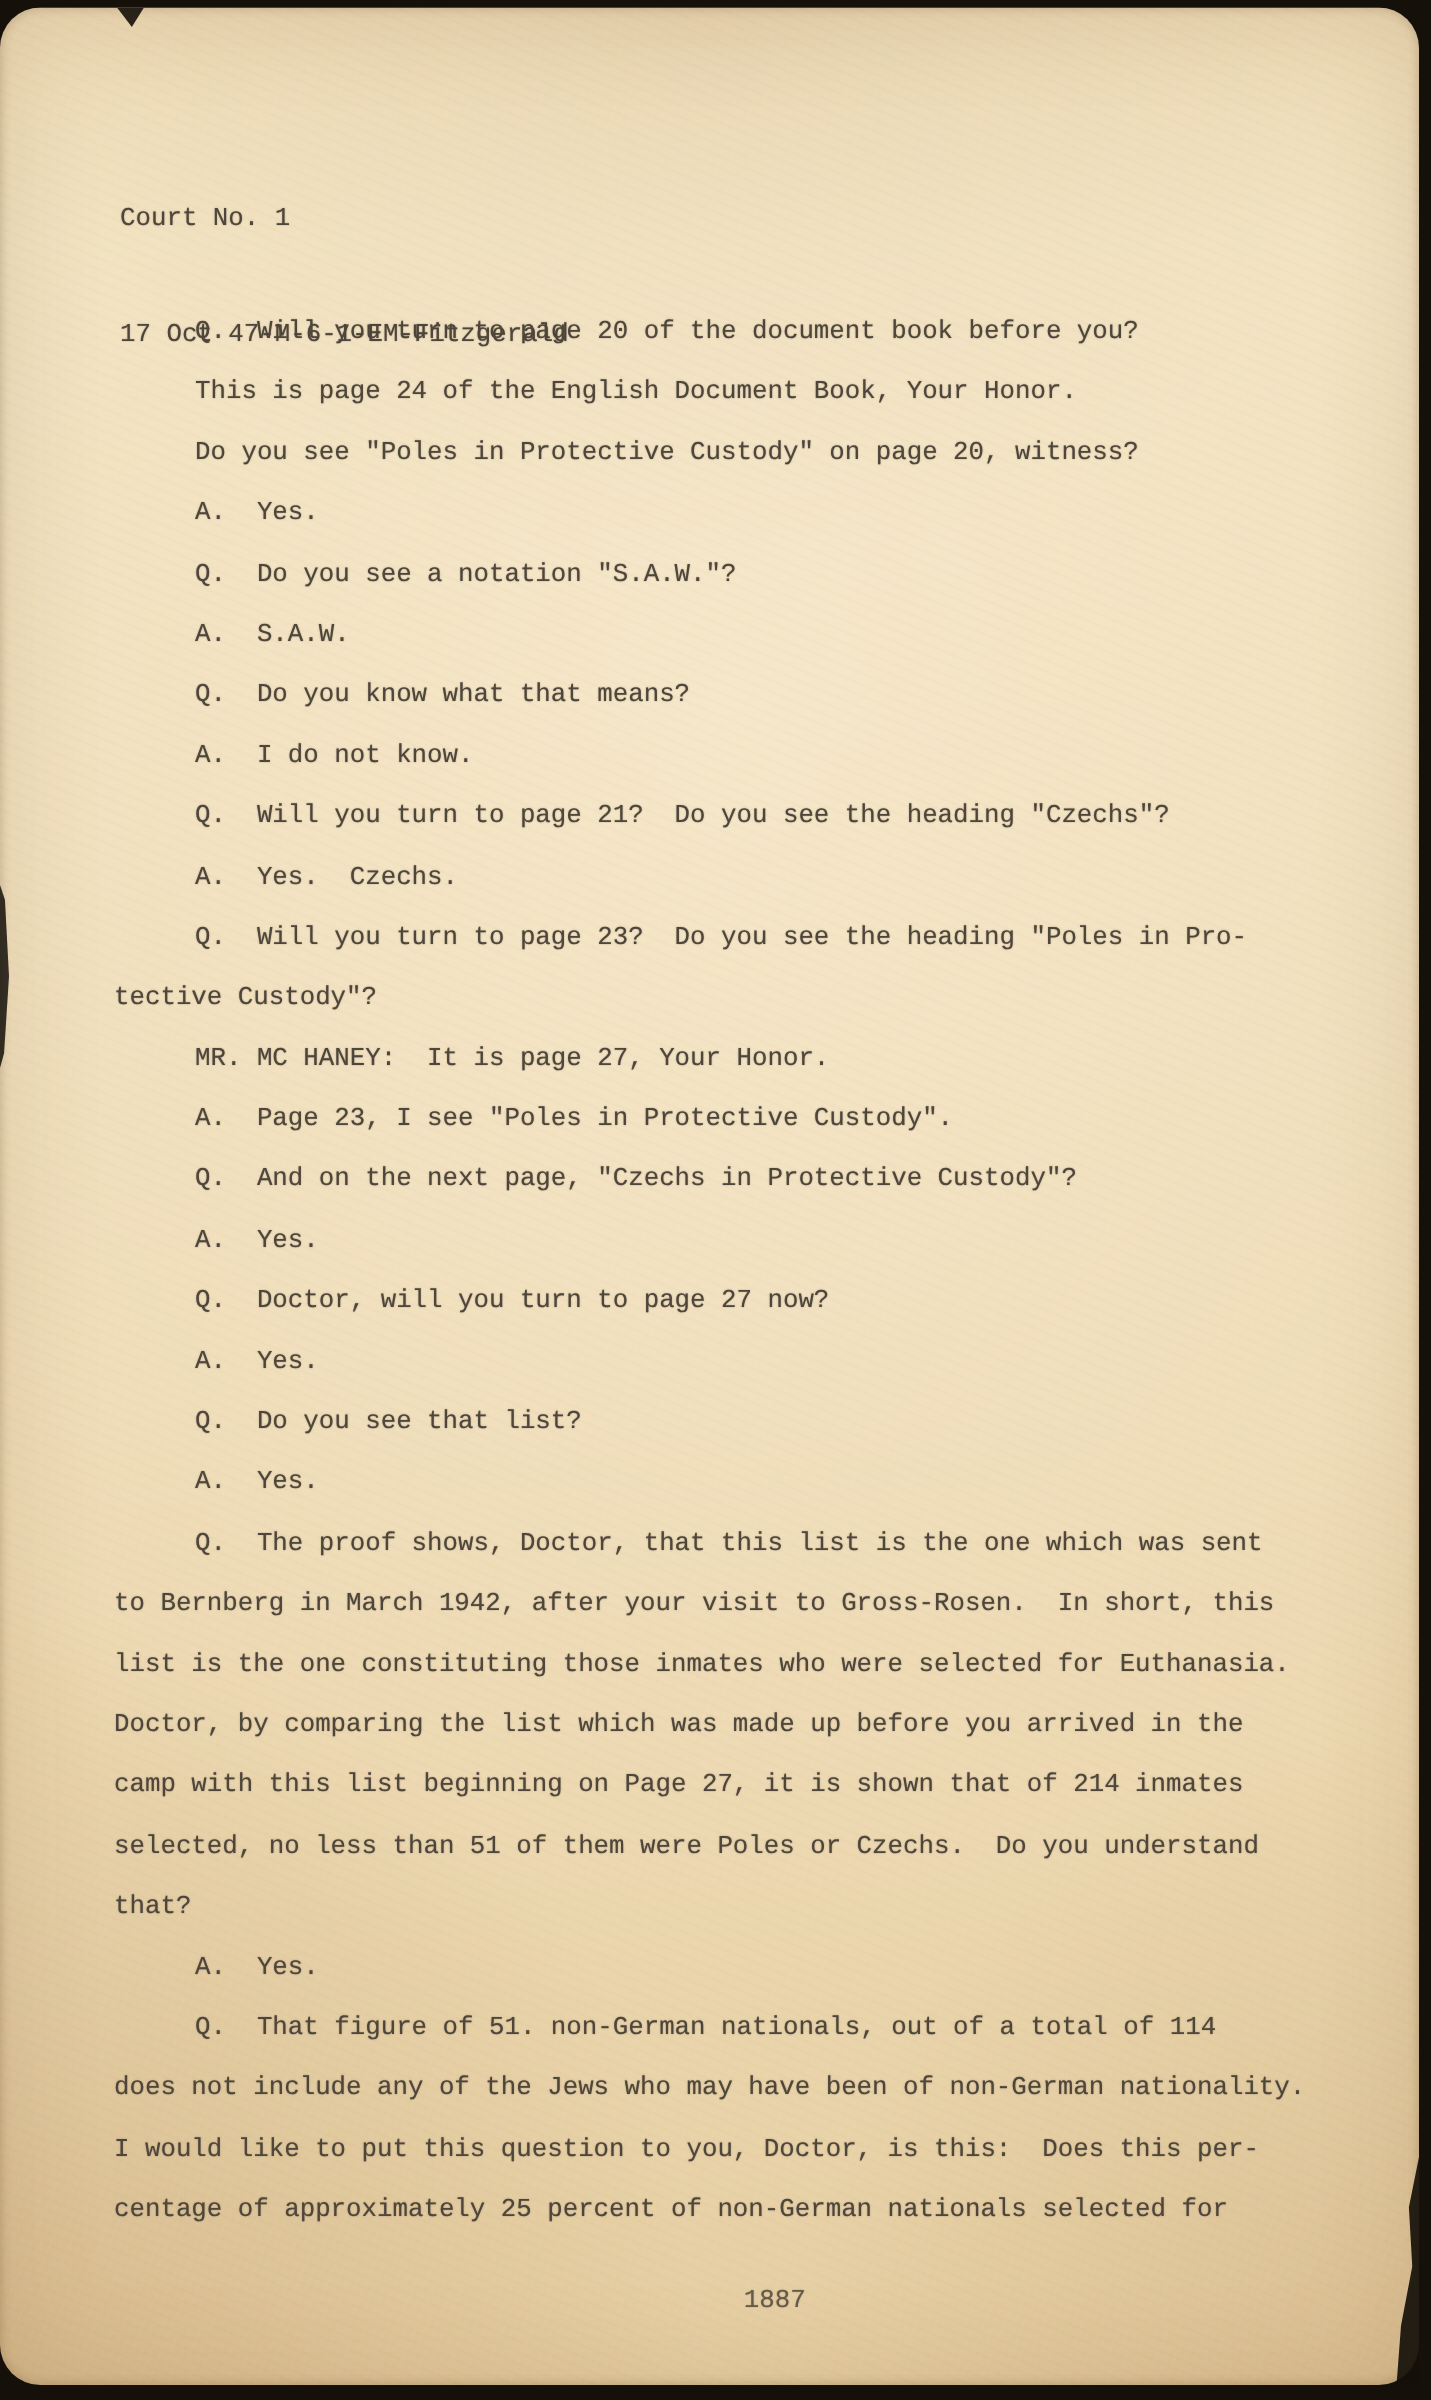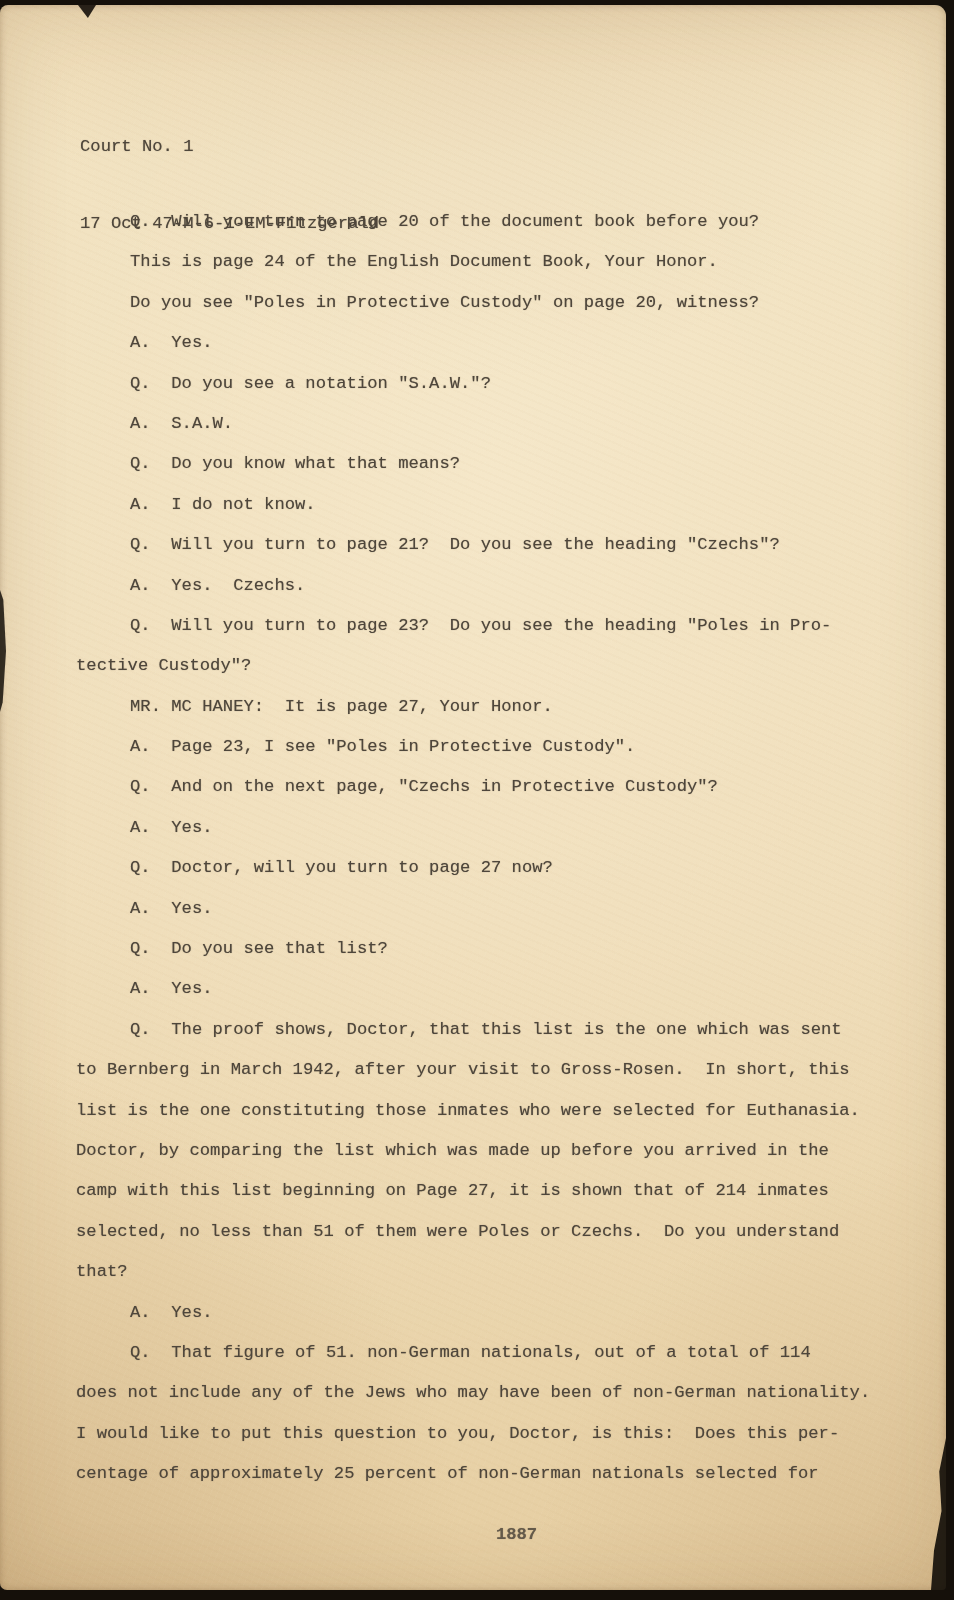--- a/index.html
+++ b/index.html
@@ -29,20 +29,21 @@
       radial-gradient(80% 50% at 100% 100%, rgba(150,105,55,0.16), rgba(150,105,55,0) 55%),
       radial-gradient(80% 40% at 50% 0%, rgba(160,118,65,0.10), rgba(160,118,65,0) 60%),
       linear-gradient(180deg, #ecd8b2 0%, #f0e0bd 10%, #eedbb6 58%, #e9d3a9 88%, #e5cda1 100%);
     border-top-left-radius: 8px;
     border-top-right-radius: 11px;
     border-bottom-left-radius: 7px;
     border-bottom-right-radius: 4px;
     box-shadow:
       inset 0 0 70px rgba(125, 88, 42, 0.16),
       inset 0 0 7px rgba(85, 55, 22, 0.28);
+    border-radius: 27px;
   }
   
   .notch-top {
     position: absolute;
     top: 0;
     left: 78px;
     width: 18px;
     height: 13px;
     background: var(--backdrop, #15100a);
     clip-path: polygon(0 0, 100% 0, 55% 100%);
@@ -94,21 +95,20 @@
   .doc-body .line.indent {
     padding-left: 54px;
   }
   .doc-footer {
     position: absolute;
     left: 434px;
     top: 1492px;
     font-size: 17.2px;
     line-height: 25px;
     opacity: 0.85;
-    font-weight: bold;
   }
 </style>
 </head>
 <body>
 
 <div class="stage">
   <div class="paper">
 
     <div class="notch-top"></div>
     <div class="sliver-left"></div>

